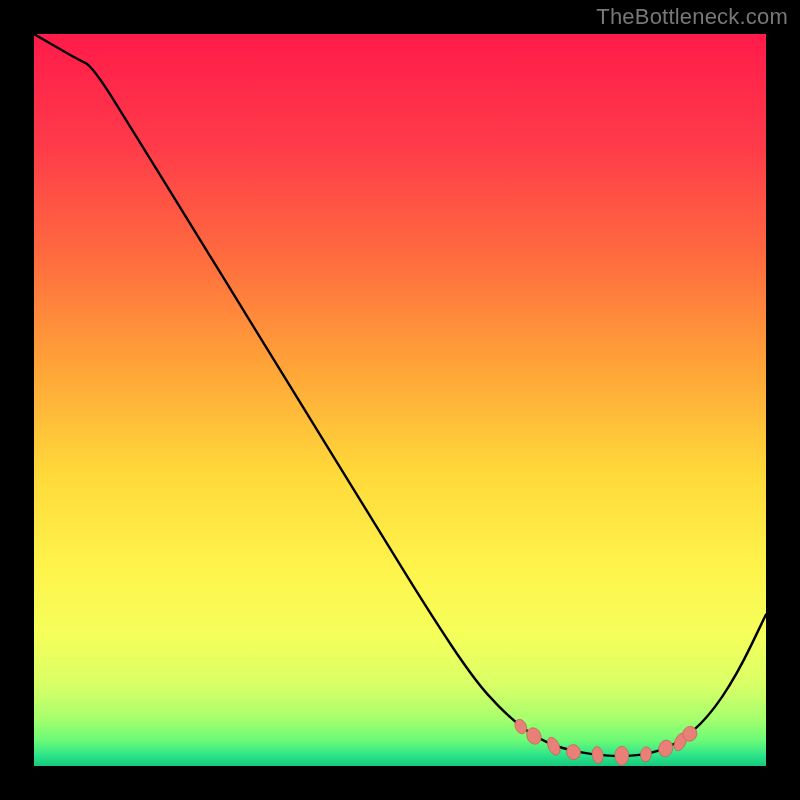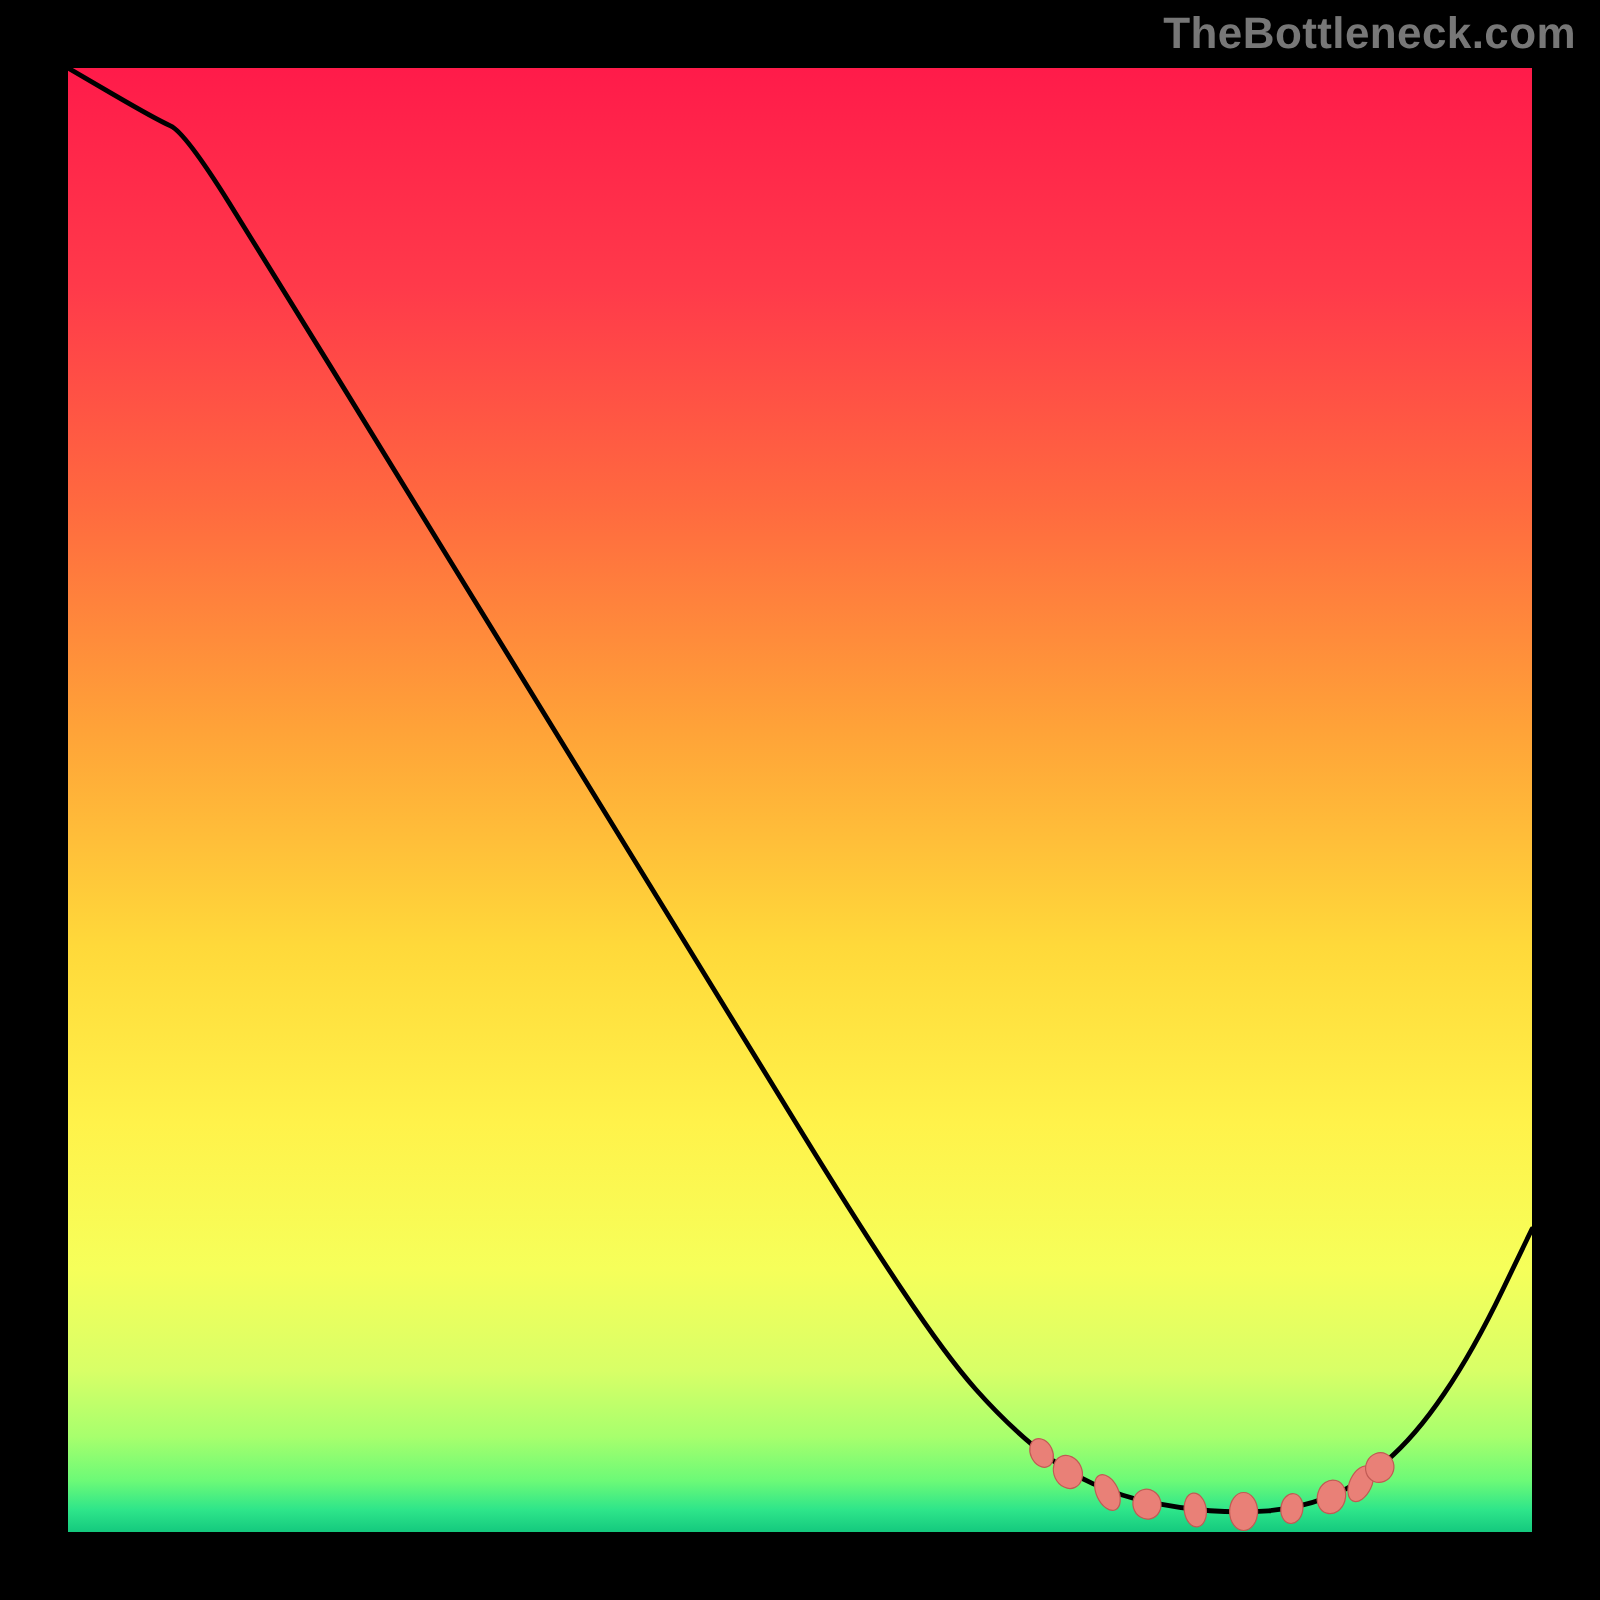--- a/index.html
+++ b/index.html
@@ -16,21 +16,21 @@
     width: 800px;
     height: 800px;
     background: #000;
   }
   .attribution {
     position: absolute;
     top: 4px;
     right: 12px;
     color: #777;
     font-size: 22px;
-    font-weight: 700;
+    font-weight: 400;
     letter-spacing: 0.2px;
   }
   .plot {
     position: absolute;
     left: 34px;
     top: 34px;
     width: 732px;
     height: 732px;
   }
   .plot svg {

